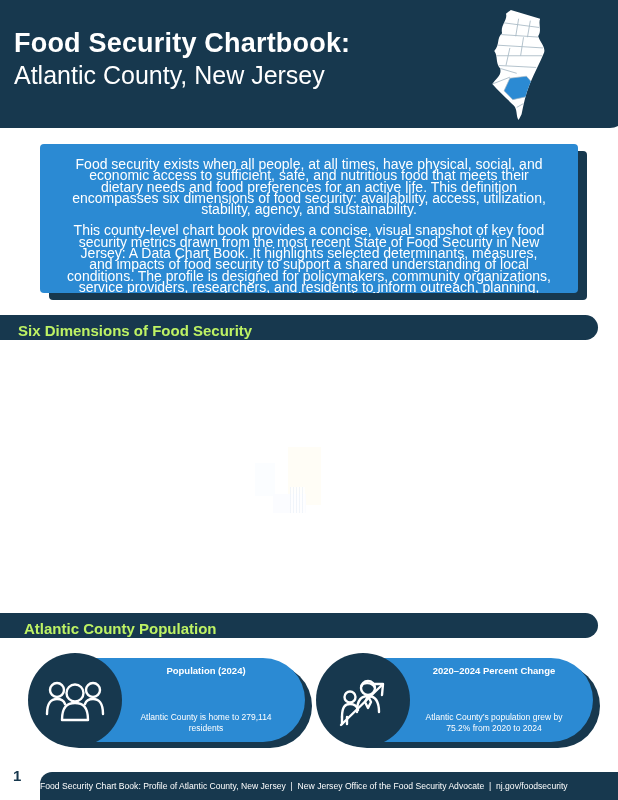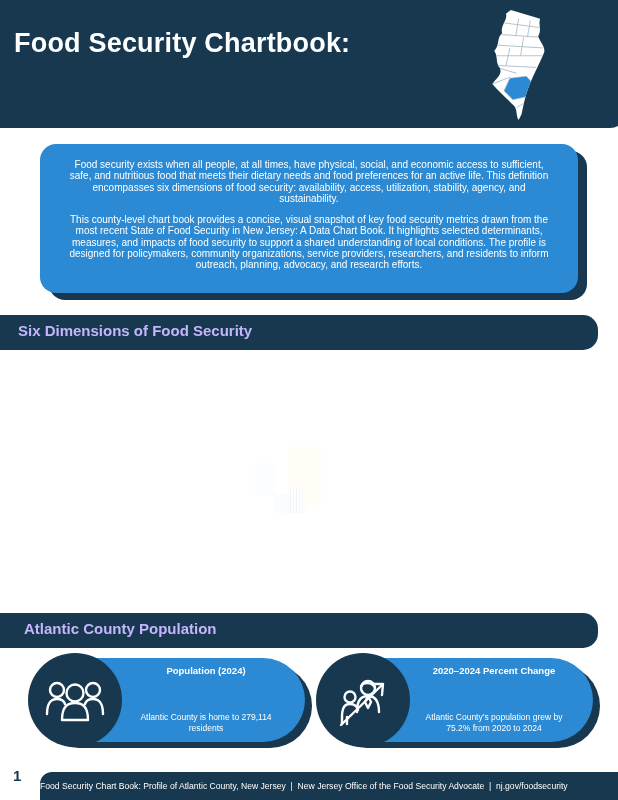--- a/index.html
+++ b/index.html
@@ -10,30 +10,30 @@
   
   .header-backdrop{position:absolute;left:0;top:0;width:618px;height:108px;background:#17384e;}
   .header{position:absolute;left:0;top:0;width:597px;height:128px;background:#17384e;border-radius:0 0 16px 0;padding-left:29px;}
   .header-titles{position:absolute;left:14px;top:27px;color:#ffffff;}
   .header-title-main{font-size:27px;font-weight:bold;line-height:33px;letter-spacing:.2px;}
   .header-title-sub{font-size:25px;font-weight:400;line-height:31px;}
   .nj-map{position:absolute;left:477px;top:7px;width:95px;height:117px;}
   
   .intro-card{
     position:absolute;left:40px;top:144px;width:538px;height:149px;box-sizing:border-box;
-    background:#2b8ad3;border-radius:16px;box-shadow:9px 7px 0 0 #17384e;
-    color:#ffffff;font-size:10px;line-height:11.3px;text-align:center;
+    background:#2b8ad3;border-radius:4px;box-shadow:9px 7px 0 0 #17384e;
+    color:#ffffff;font-size:14px;line-height:11.3px;text-align:center;
     padding:15px 27px 12px 27px;overflow:hidden;
   }
   .intro-card p{margin:0 0 10px 0;}
   .intro-card p:last-child{margin-bottom:0;}
   
   .section-bar{
-    position:absolute;left:0;width:598px;height:35px;background:#17384e;
-    border-radius:0 15px 15px 0;color:#c4b5fd;font-size:15px;font-weight:bold;
+    position:absolute;left:0;width:598px;height:25px;background:#17384e;
+    border-radius:0 15px 15px 0;color:#bef264;font-size:15px;font-weight:bold;
     line-height:31px;padding-left:18px;box-sizing:border-box;
   }
   .section-bar.dimensions{top:315px;}
   .section-bar.population{top:613px;padding-left:24px;}
   
   .ghost{position:absolute;}
   .ghost-a{left:288px;top:447px;width:33px;height:58px;background:#fffdf6;}
   .ghost-b{left:255px;top:463px;width:20px;height:33px;background:#fbfdff;}
   .ghost-c{left:273px;top:494px;width:33px;height:19px;background:#fbfcff;}
   .ghost-stripes{
@@ -70,20 +70,21 @@
 </style>
 </head>
 <body>
 
 <div class="page">
 
   <div class="header-backdrop"></div>
   <div class="header">
     <div class="header-titles">
       <div class="header-title-main">Food Security Chartbook:</div>
+      <div class="header-title-sub">Atlantic County, New Jersey</div>
     </div>
     <svg class="nj-map" viewBox="0 0 96 120">
       <defs>
         <clipPath id="njclip">
           <path d="M34 3 L64 12 C62 18 66 24 62 30 C64 36 70 41 68 47 C64 57 58 68 53 80 C49 90 47 100 45 110 L42 116 C39 112 41 105 37 101 C31 95 22 87 15 79 C19 73 25 70 23 63 C18 57 21 50 17 45 C23 39 19 32 25 27 C23 19 31 13 29 7 Z"></path>
         </clipPath>
       </defs>
       <path d="M34 3 L64 12 C62 18 66 24 62 30 C64 36 70 41 68 47 C64 57 58 68 53 80 C49 90 47 100 45 110 L42 116 C39 112 41 105 37 101 C31 95 22 87 15 79 C19 73 25 70 23 63 C18 57 21 50 17 45 C23 39 19 32 25 27 C23 19 31 13 29 7 Z" fill="#ffffff"></path>
       <g clip-path="url(#njclip)" stroke="#a9bac6" stroke-width="0.9" fill="none">
         <path d="M25 16 L63 21"></path>

